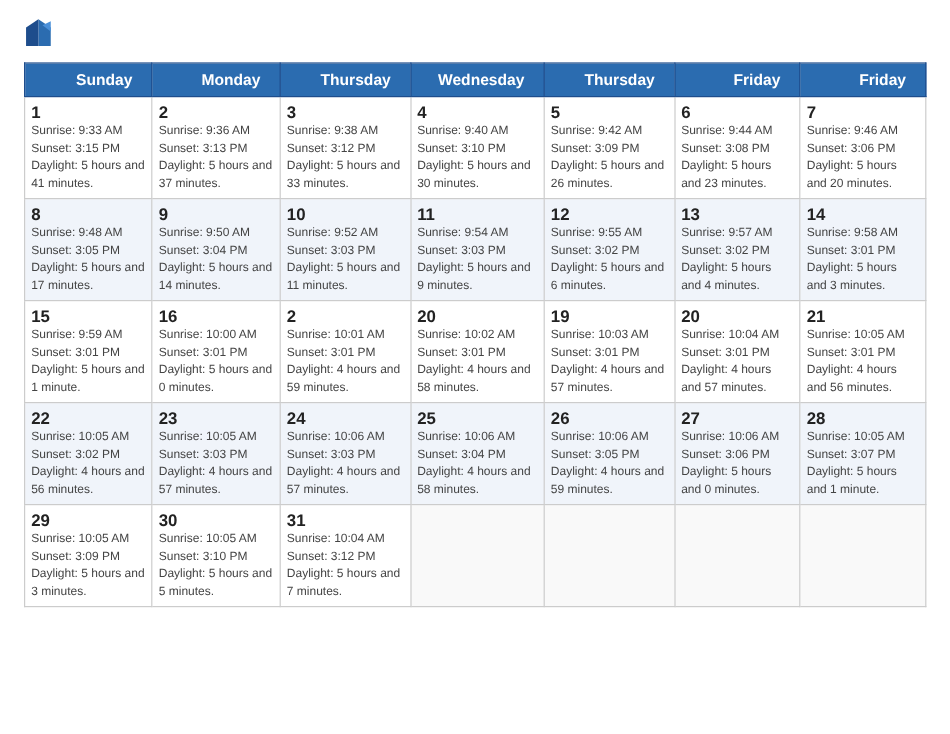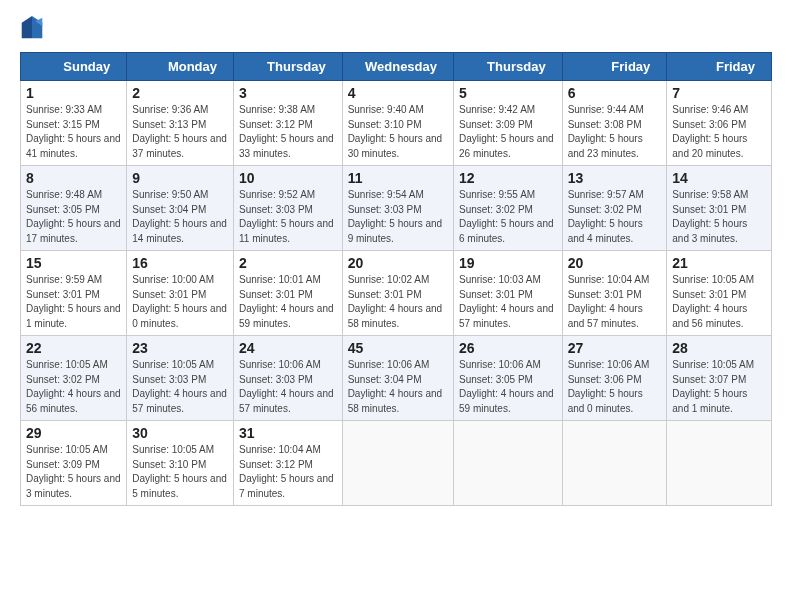--- a/index.html
+++ b/index.html
@@ -223,21 +223,21 @@
       </td>
         <td>
         <span class="day-num">23</span>
         <span class="day-info">Sunrise: 10:05 AM<br>Sunset: 3:03 PM<br>Daylight: 4 hours and 57 minutes.</span>
       </td>
         <td>
         <span class="day-num">24</span>
         <span class="day-info">Sunrise: 10:06 AM<br>Sunset: 3:03 PM<br>Daylight: 4 hours and 57 minutes.</span>
       </td>
         <td>
-        <span class="day-num">45</span>
+        <span class="day-num">25</span>
         <span class="day-info">Sunrise: 10:06 AM<br>Sunset: 3:04 PM<br>Daylight: 4 hours and 58 minutes.</span>
       </td>
         <td>
         <span class="day-num">26</span>
         <span class="day-info">Sunrise: 10:06 AM<br>Sunset: 3:05 PM<br>Daylight: 4 hours and 59 minutes.</span>
       </td>
         <td>
         <span class="day-num">27</span>
         <span class="day-info">Sunrise: 10:06 AM<br>Sunset: 3:06 PM<br>Daylight: 5 hours and 0 minutes.</span>
       </td>

